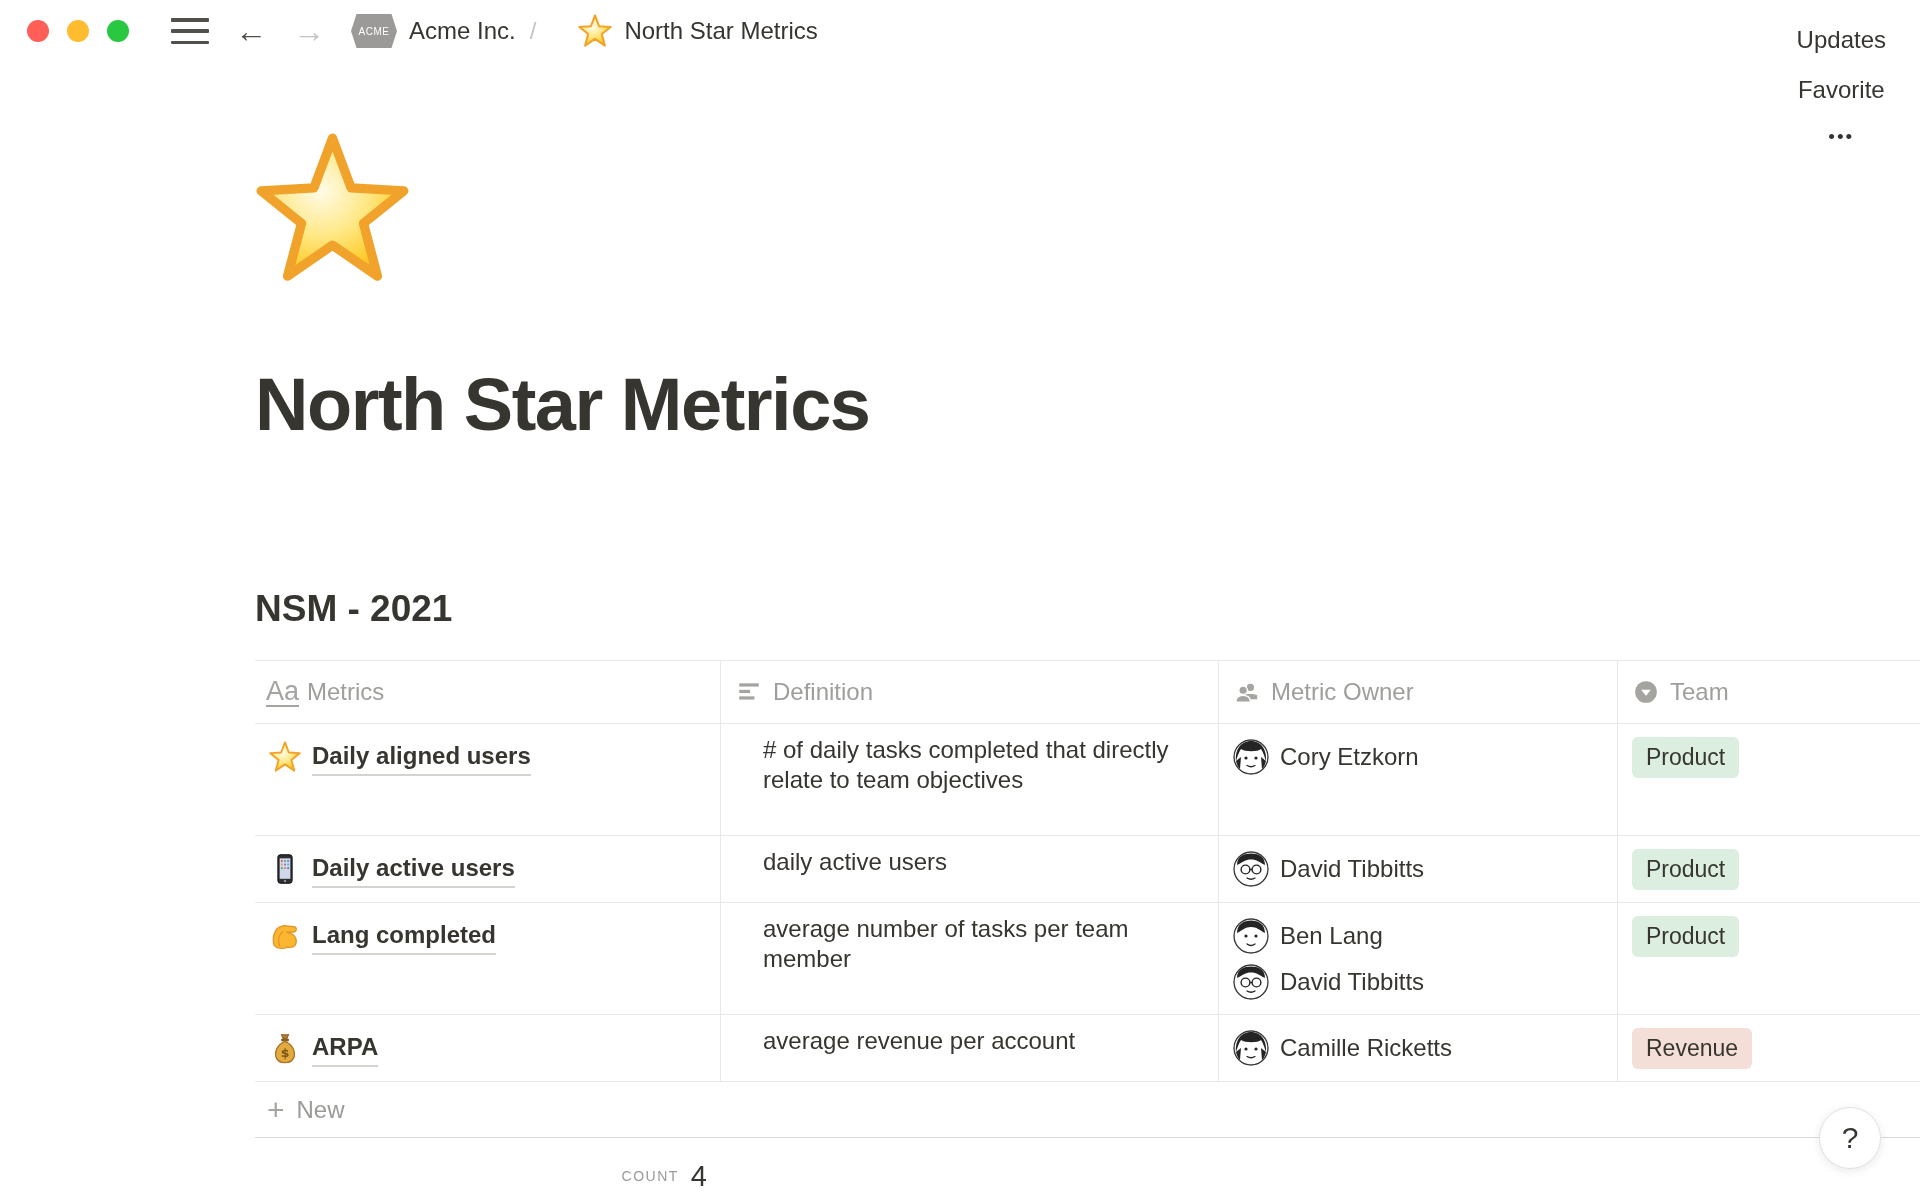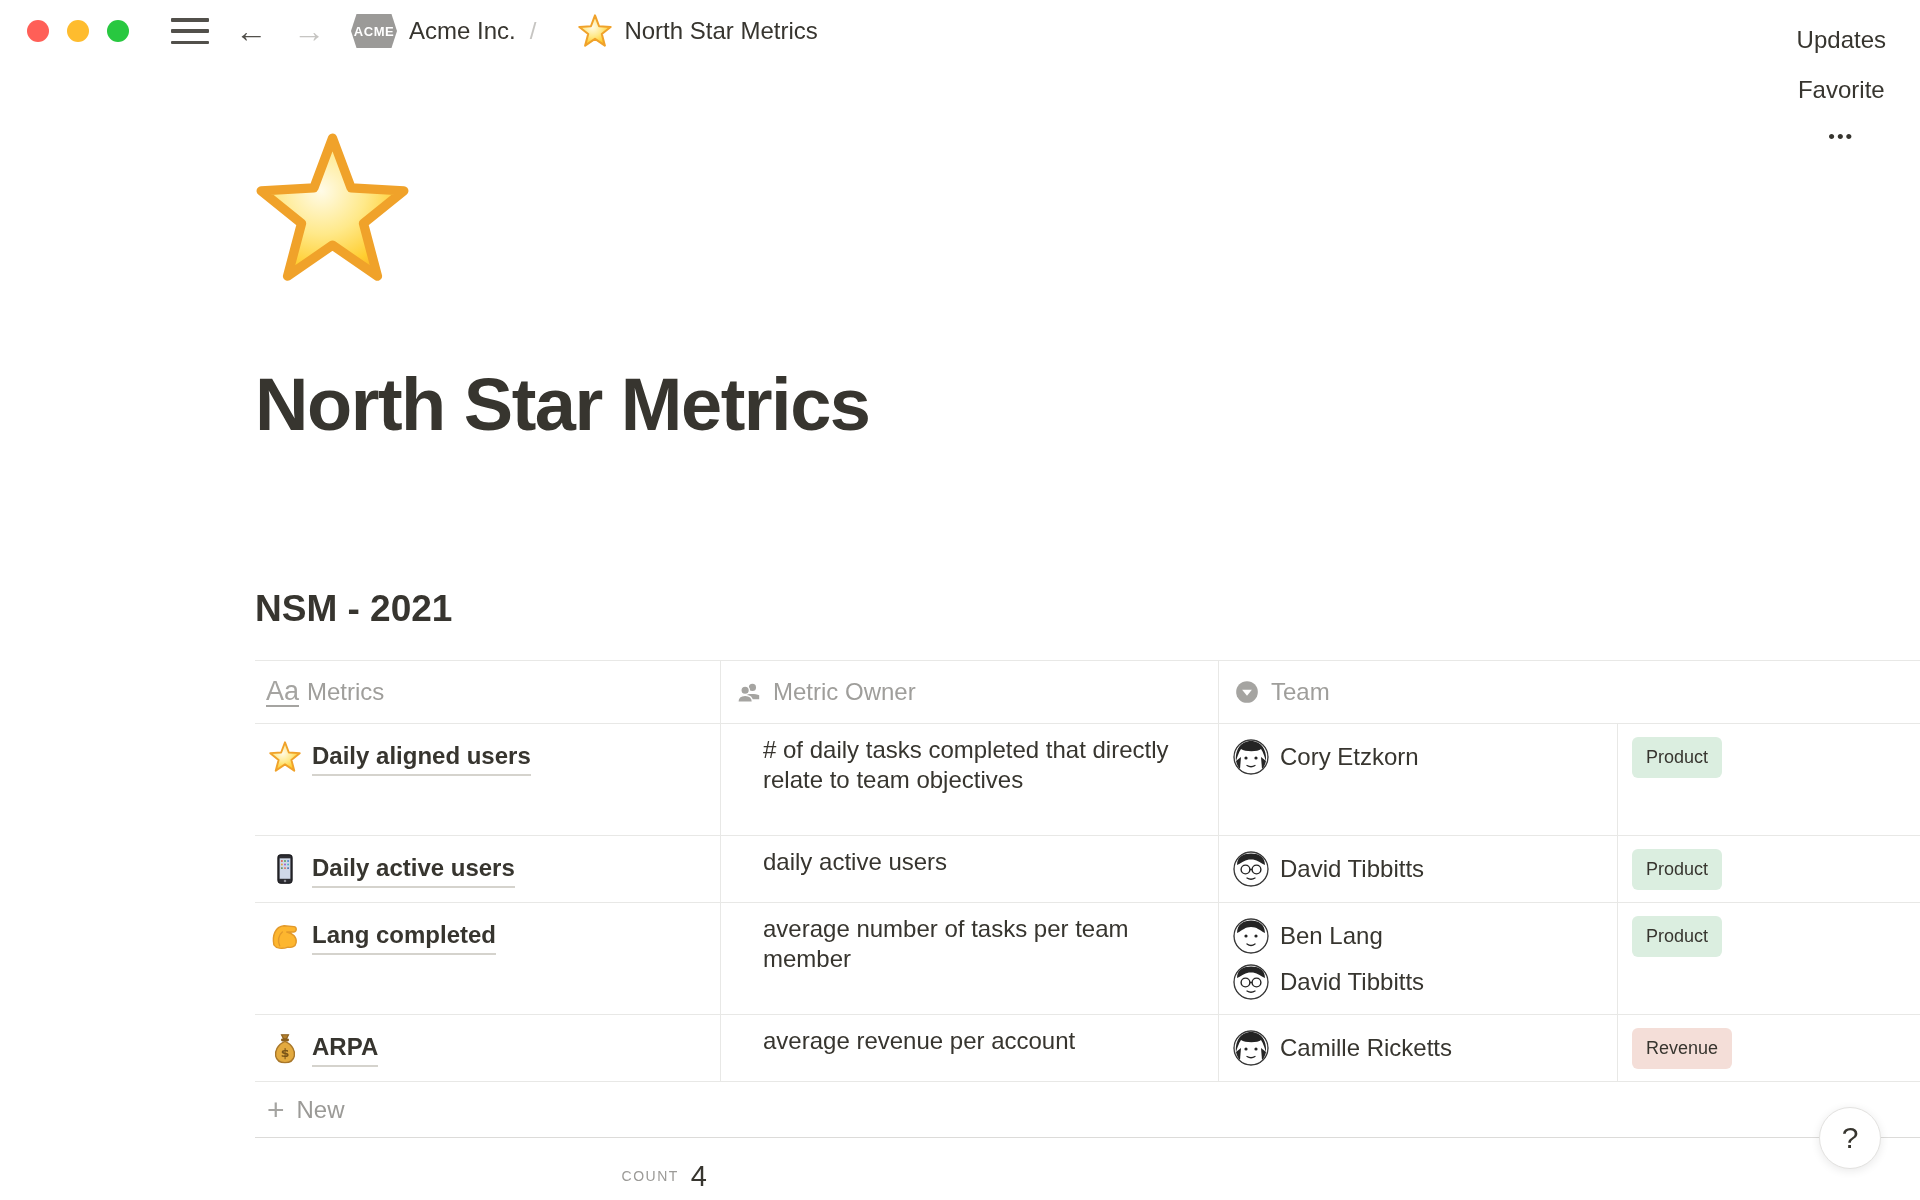--- a/index.html
+++ b/index.html
@@ -17,21 +17,21 @@
   .tl.red { background:#ff5f57; } .tl.yellow { background:#febc2e; } .tl.green { background:#28c840; }
   .hamburger { margin-left:42px; width:38px; height:26px; display:flex; flex-direction:column; justify-content:space-between; cursor:pointer; }
   .hamburger span { height:3.5px; background:#52504b; border-radius:1px; }
   .nav-arrow { margin-left:26px; font-size:32px; line-height:1; cursor:pointer; }
   .nav-arrow.back { color:#52504b; }
   .nav-arrow.fwd { color:#c6c5c2; }
   .crumb { display:flex; align-items:center; margin-left:26px; cursor:pointer; }
   .acme-logo { width:46px; height:34px; background:#9b9a98;
     clip-path:polygon(12% 0,88% 0,100% 50%,88% 100%,12% 100%,0 50%);
     display:flex; align-items:center; justify-content:center; }
-  .acme-logo span { color:#ffffff; font-size:13px; font-weight:bold; letter-spacing:.5px; }
+  .acme-logo span { color:#ffffff; font-size:10px; font-weight:normal; letter-spacing:.5px; }
   .crumb-text { margin-left:12px; font-size:24px; color:#37352f; }
   .crumb-sep { margin-left:14px; font-size:24px; color:#c6c5c2; }
   .crumb-star { margin-left:16px; width:34px; height:34px; }
   .topbar-right { margin-left:auto; display:flex; align-items:center; gap:22px;flex-direction:column; }
   .avatars { display:flex; margin-right:6px; }
   .avatar { width:40px; height:40px; border-radius:50%; background:#fff; border:2px solid #fff; overflow:hidden; }
   .avatars .avatar + .avatar { margin-left:-12px; opacity:.55; }
   .tb-action { font-size:24px; color:#37352f; cursor:pointer; }
   .dots { font-size:19px; letter-spacing:2px; color:#37352f; cursor:pointer; }
 
@@ -50,21 +50,21 @@
   .header .db-cell { align-items:center; color:#9f9e9b; padding-top:0; padding-bottom:0; }
   .hdr-ic { width:27px; height:27px; display:flex; align-items:center; justify-content:center; flex:none; }
   .aa-icon { font-size:27px; color:#a5a4a1; border-bottom:2px solid #a5a4a1; line-height:1.05; font-weight:400; }
   .row-h112 { min-height:112px; } .row-h66 { min-height:66px; }
   .metric-ic { width:32px; height:32px; flex:none; margin-top:2px; }
   .metric-link { font-weight:600; color:#37352f; border-bottom:2.5px solid #d5d3cd; padding-bottom:1px; line-height:34px; cursor:pointer; }
   .def-text { line-height:30px; margin-top:-4px;margin-left:28px; }
   .owner-list { display:flex; flex-direction:column; gap:10px; }
   .owner { display:flex; align-items:center; gap:11px; cursor:pointer; }
   .owner .avatar { width:36px; height:36px; border:none; flex:none; }
-  .tag { display:inline-block; margin-top:-2px; padding:4px 14px 5px; border-radius:6px; font-size:18px; line-height:32px; color:#37352f; cursor:pointer; }
+  .tag { display:inline-block; margin-top:-2px; padding:4px 14px 5px; border-radius:6px; font-size:23px; line-height:32px; color:#37352f; cursor:pointer; }
   .tag--green { background:#dbeee0; }
   .tag--red { background:#f4ded8; }
   .new-row { height:56px; display:flex; align-items:center; gap:12px; padding:0 12px; color:#9b9a97; border-bottom:1px solid #dcdbd9; cursor:pointer; }
   .plus-ic { font-size:30px; line-height:1; color:#a5a4a1; }
   .count-row { height:76px; width:466px; display:flex; align-items:center; justify-content:flex-end; padding-right:14px; gap:12px; cursor:pointer; }
   .count-label { font-size:14px; letter-spacing:1.5px; color:#9b9a97; }
   .count-value { font-size:29px; color:#37352f; }
 
   
   .help-btn { position:absolute; right:39px; bottom:31px; width:62px; height:62px; border-radius:50%;
@@ -175,20 +175,30 @@
 
     <div class="db-row header">
       <div class="db-cell">
         <span class="hdr-ic">
             <span class="aa-icon">Aa</span>
           </span>
         <span>Metrics</span>
       </div>
       <div class="db-cell">
         <span class="hdr-ic">
+          <svg viewBox="0 0 24 24" width="26" height="26">
+            <rect x="3" y="4" width="18" height="3" fill="#a5a4a1"></rect>
+            <rect x="3" y="10" width="10" height="3" fill="#a5a4a1"></rect>
+            <rect x="3" y="16" width="14" height="3" fill="#a5a4a1"></rect>
+          </svg>
+        </span>
+        <span>Definition</span>
+      </div>
+      <div class="db-cell">
+        <span class="hdr-ic">
           <svg viewBox="0 0 24 24" width="27" height="27">
             <circle cx="15.5" cy="7.5" r="3.2" fill="#a5a4a1"></circle>
             <path d="M9.5 14 C12 13 19 13 21.5 14.5 L21.5 18 L9.5 18 Z" fill="#a5a4a1"></path>
             <circle cx="9" cy="10" r="3.8" fill="#a5a4a1" stroke="#ffffff" stroke-width="1.2"></circle>
             <path d="M2.5 20.5 C2.5 15.5 6 14.5 9 14.5 C12 14.5 15.5 15.5 15.5 20.5 Z" fill="#a5a4a1" stroke="#ffffff" stroke-width="1.2"></path>
           </svg>
         </span>
         <span>Metric Owner</span>
       </div>
       <div class="db-cell">

